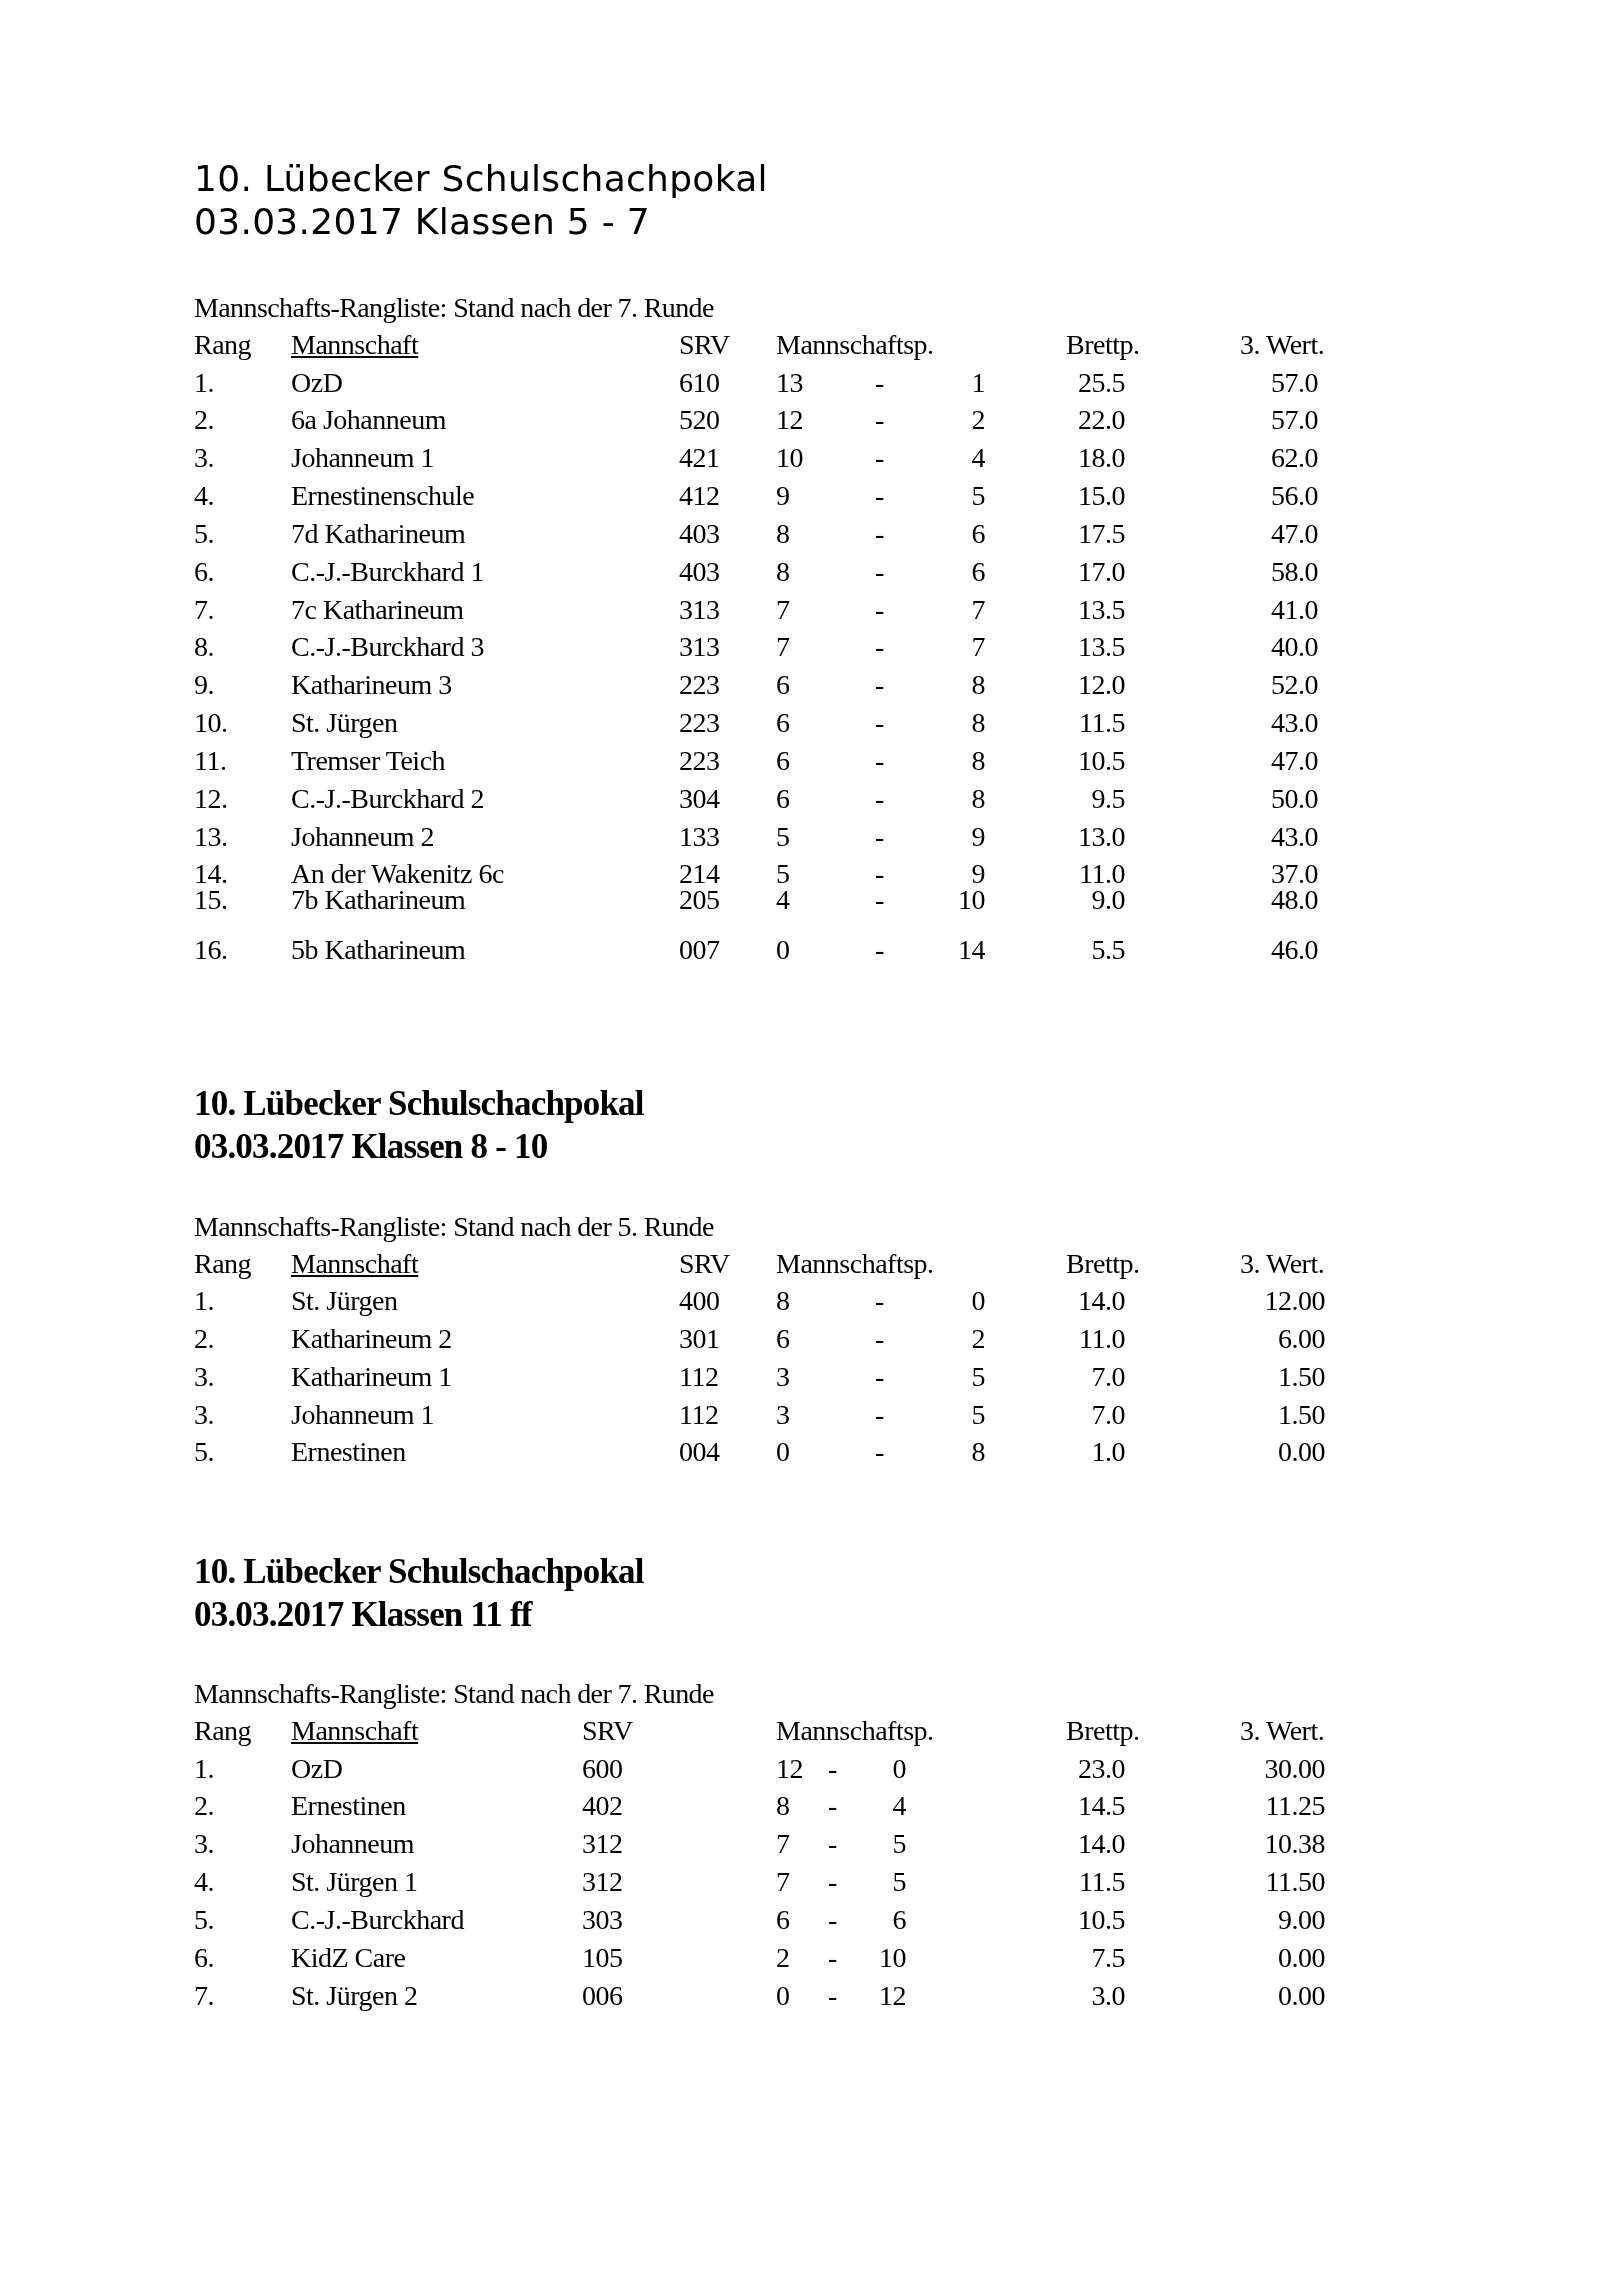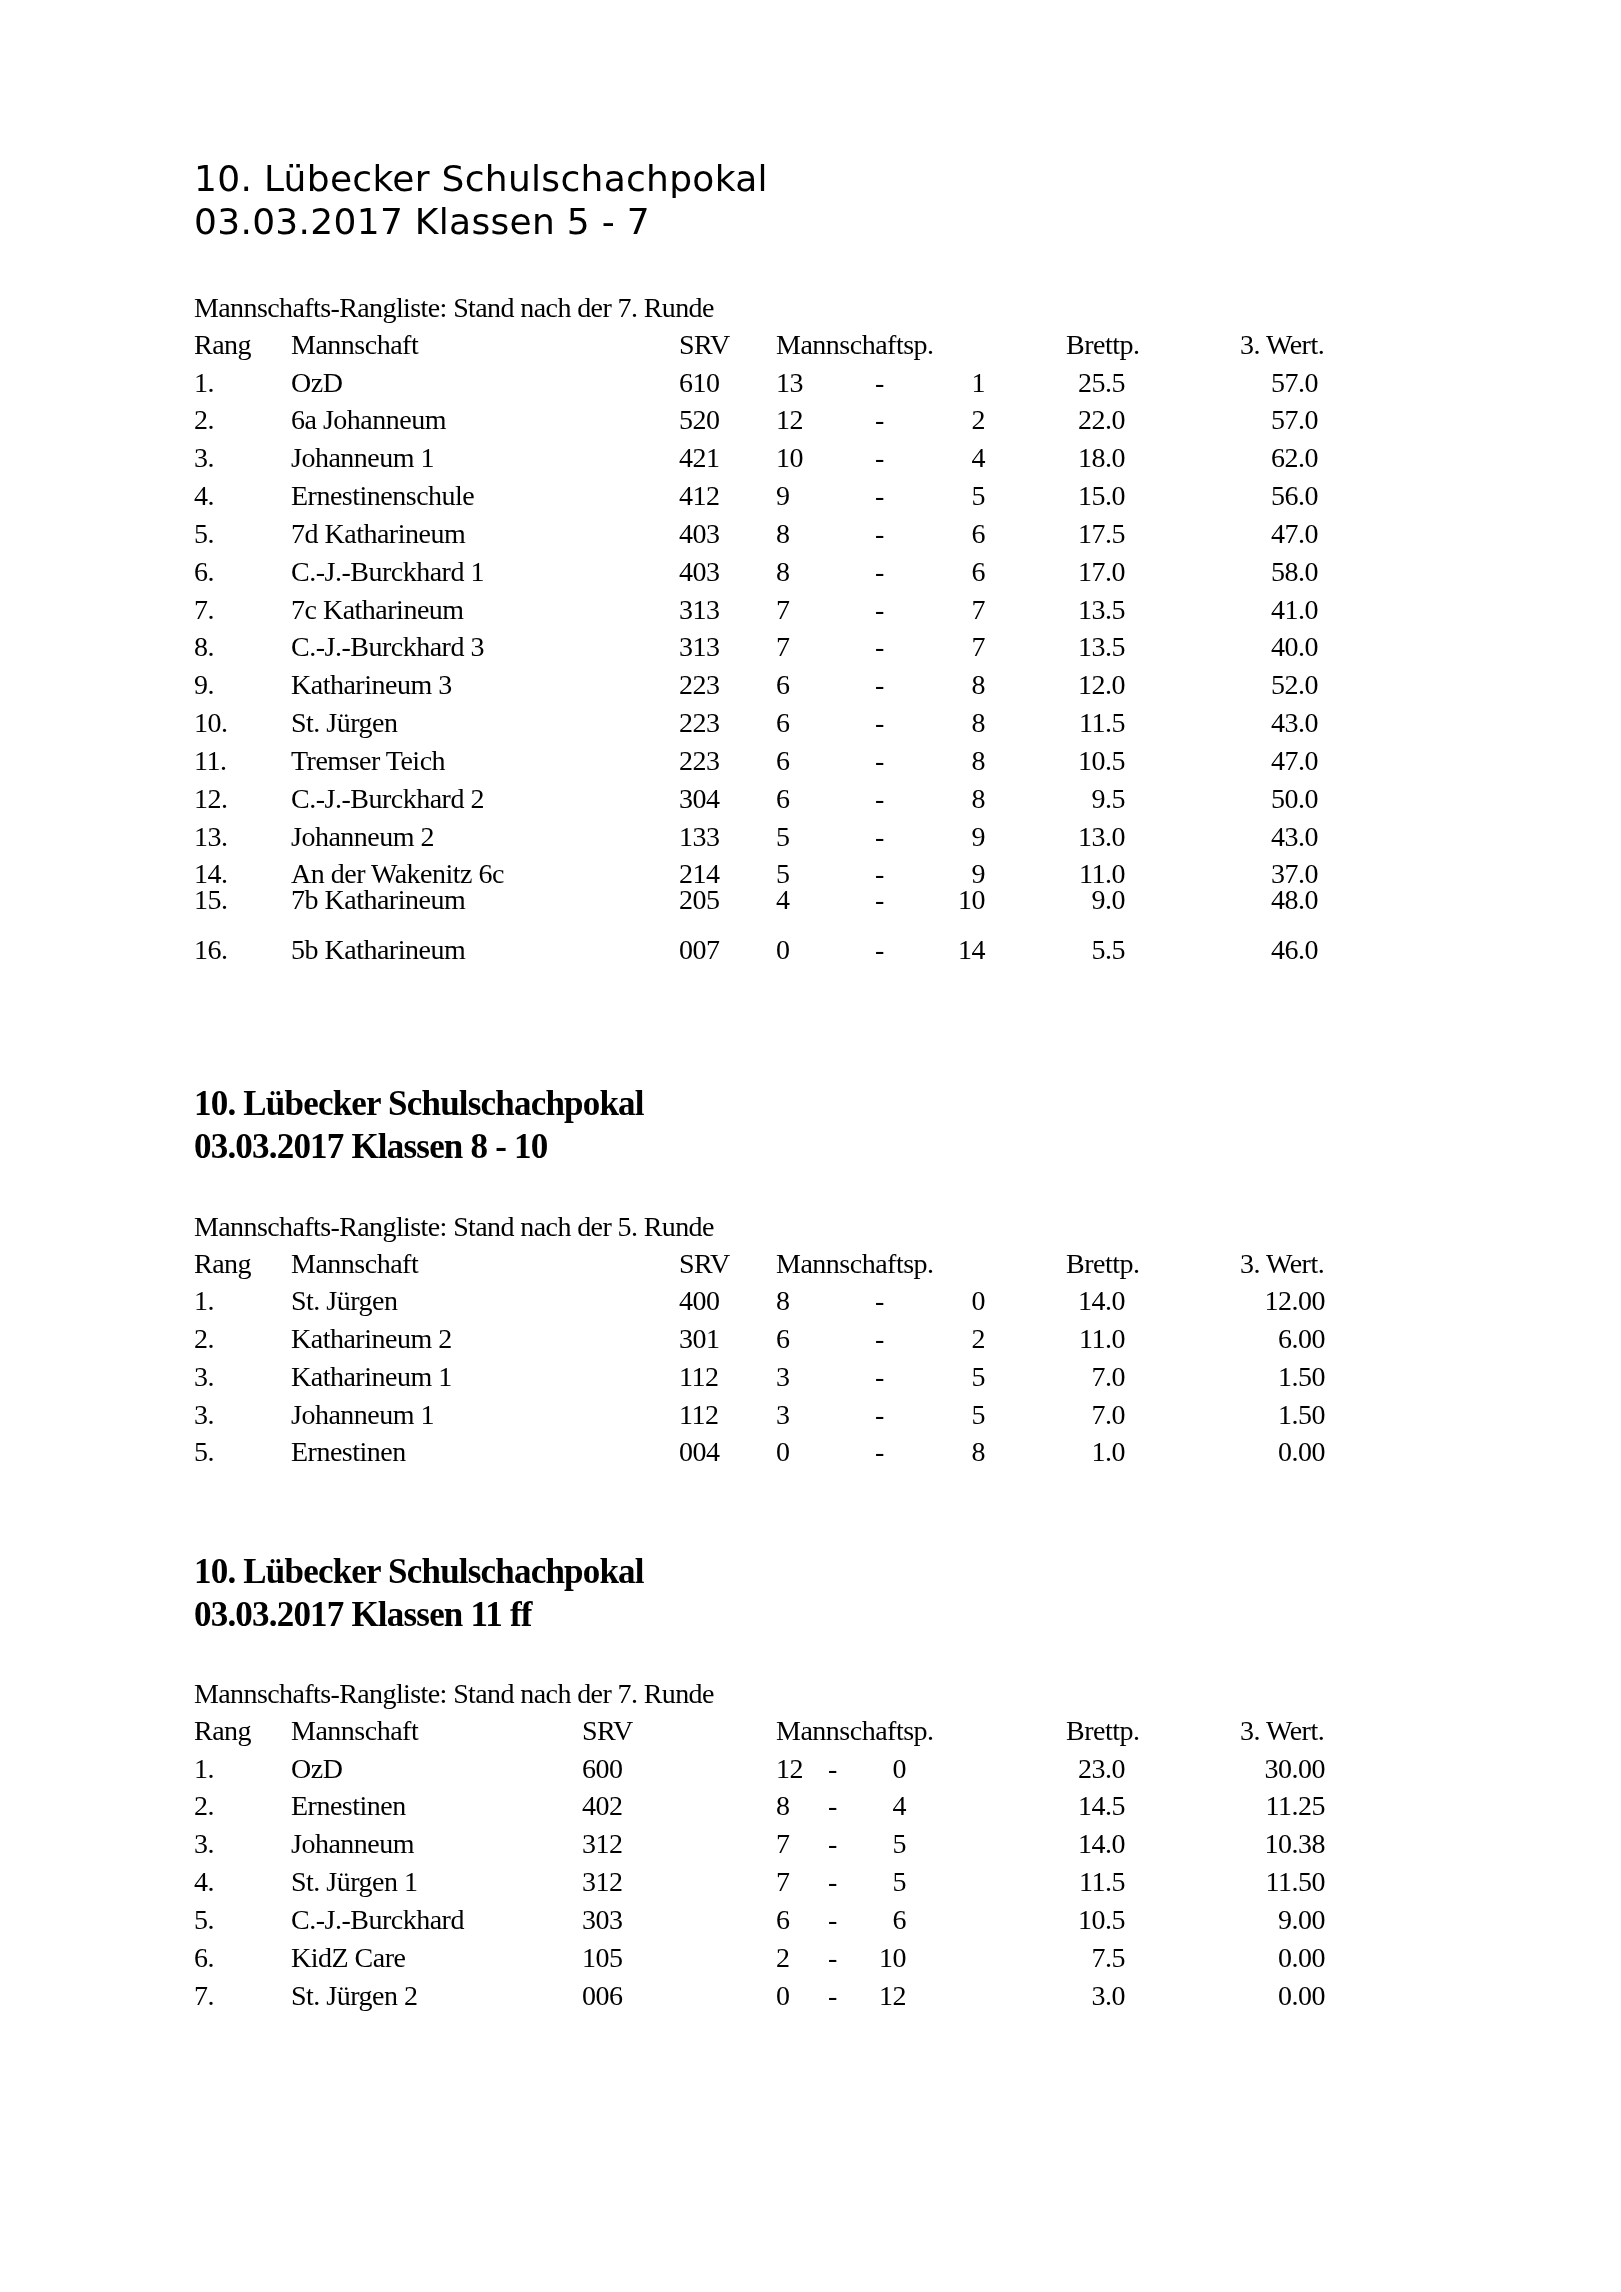--- a/index.html
+++ b/index.html
@@ -10,21 +10,21 @@
   }
   .sans-title { font-family: "DejaVu Sans", "Liberation Sans", sans-serif; font-weight: normal; letter-spacing: 0.3px; }
   .serif-bold-title { font-family: "Liberation Serif", serif; font-weight: bold; font-size: 35px; letter-spacing: -0.8px; }
   .subtitle, .row, .head {
     position: absolute; left: 0; width: 1621px; height: 37px;
     font-family: "Liberation Serif", serif; font-size: 28px; line-height: 37px; white-space: nowrap;
   }
   .subtitle span { position: absolute; left: 194px; letter-spacing: -0.6px; }
   .cell { position: absolute; top: 0; letter-spacing: -0.5px; }
   .c-rang { left: 194px; }
-  .c-name { left: 291px; }
+  .c-name { left: 291px; text-decoration: underline; }
 </style>
 </head>
 <body>
 
 <div>
   <div class="sec-title sans-title" style="top:157px;">10. Lübecker Schulschachpokal</div>
   <div class="sec-title sans-title" style="top:200px;">03.03.2017 Klassen 5 - 7</div>
   <div class="subtitle" style="top:289px;">
       <span>Mannschafts-Rangliste: Stand nach der 7. Runde</span>
     </div>

